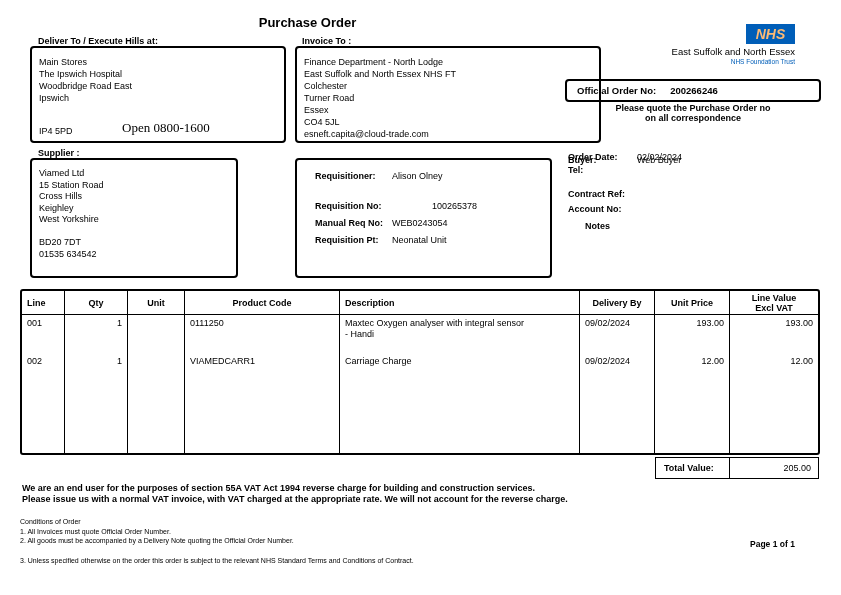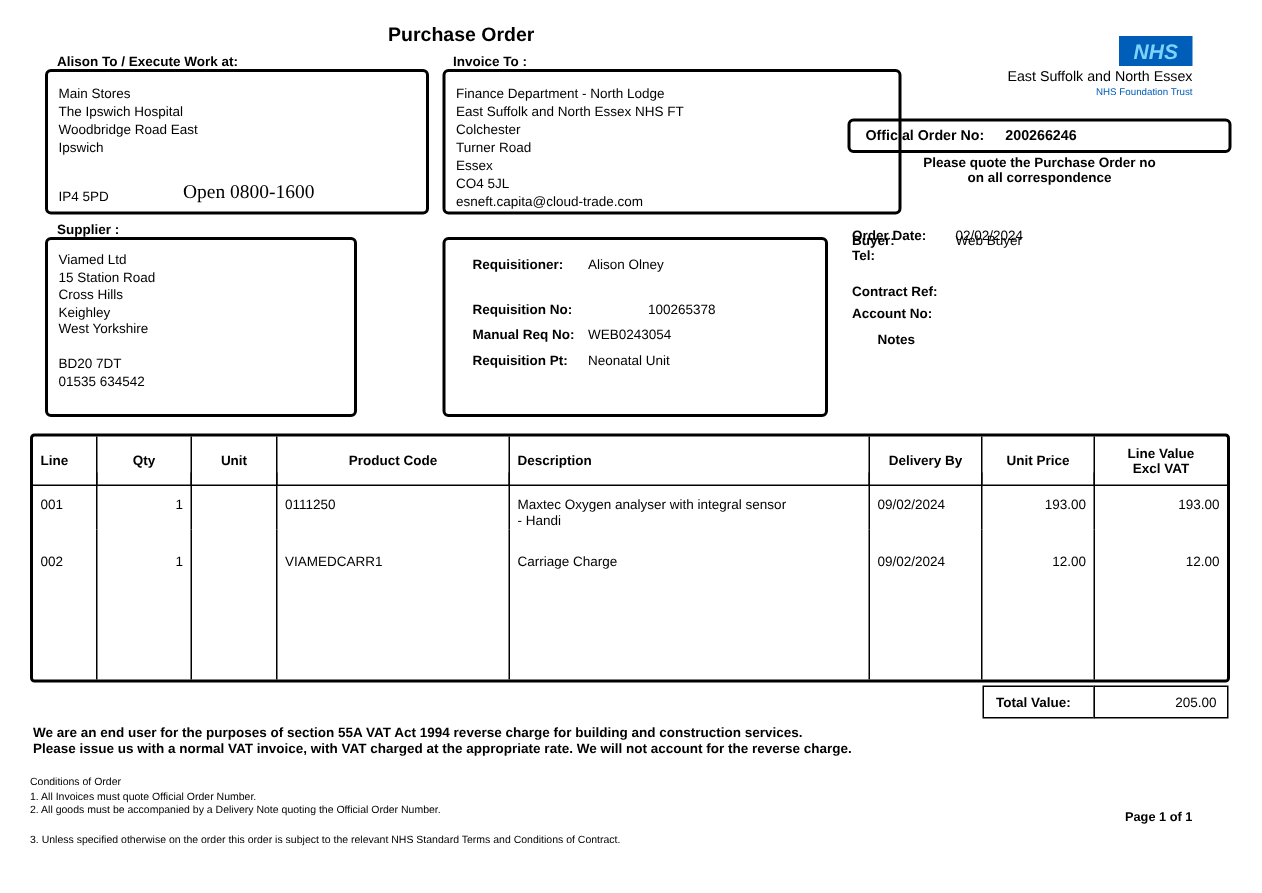--- a/index.html
+++ b/index.html
@@ -13,21 +13,21 @@
            font-size:13px; font-weight:bold; }
   .sec-label { position:absolute; font-weight:bold; font-size:9px; }
   .box { position:absolute; border:2px solid #000; border-radius:4px; background:#fff; }
   .addr { padding:8px 7px 0 7px; line-height:12px; }
   .supplier-addr { line-height:11.5px; }
   .postcode { position:absolute; left:7px; top:78px; }
   .hours { position:absolute; left:90px; top:72px;
            font-family:"Liberation Serif", serif; font-size:13px; }
 
   .nhs-logo { position:absolute; left:746px; top:24px; width:49px; height:20px;
-              background:var(--nhs-blue,#005EB8); color:#7dd3fc; font-weight:bold;
+              background:var(--nhs-blue,#005EB8); color:#fdba74; font-weight:bold;
               font-style:italic; font-size:14px; display:flex; align-items:center;
               justify-content:center; }
   .trust-name { position:absolute; right:46px; top:46px; font-size:9.5px; }
   .trust-sub  { position:absolute; right:46px; top:58px; font-size:6.5px;
                 color:var(--nhs-blue,#005EB8); }
 
   .order-no-box { position:absolute; left:565px; top:79px; width:256px; height:23px;
                   border:2px solid #000; border-radius:4px; display:flex;
                   align-items:center; font-weight:bold; font-size:9.5px; }
   .order-no-box .lab { padding-left:10px; }
@@ -39,21 +39,21 @@
   .flabel { display:inline-block; width:69px; font-weight:bold; }
   .notes-label { position:absolute; left:585px; top:221px; font-weight:bold; }
 
   .req-row { position:absolute; left:0; width:100%; padding-left:18px; display:flex; }
   .req-row .rlabel { width:77px; font-weight:bold; }
 
   .po-table { position:absolute; left:20px; top:289px; width:800px; height:166px;
               border:2px solid #000; border-radius:3px; display:grid;
               grid-template-columns:43px 63px 57px 155px 240px 75px 75px 1fr;
               grid-template-rows:24px 38px 1fr; }
-  .po-table > div { border-right:1px solid #000; padding:16px 5px; overflow:hidden; }
+  .po-table > div { border-right:1px solid #000; padding:3px 5px; overflow:hidden; }
   .po-table > div.lastcol { border-right:none; }
   .po-table > .th { font-weight:bold; border-bottom:1px solid #000;
                     display:flex; align-items:center; }
   .h-qty,.h-unit,.h-code,.h-dlv,.h-price { justify-content:center; }
   .h-val { flex-direction:column; align-items:flex-end; justify-content:center;
            line-height:10px; padding-right:6px; }
   .b-line,.b-code { padding-left:6px; }
   .b-qty,.b-price,.b-val { text-align:right; padding-right:7px; }
   .b-dlv { padding-left:8px; }
   .desc-text { width:182px; line-height:11px; }
@@ -73,21 +73,21 @@
   .page-number { position:absolute; left:750px; top:539px; font-size:8.5px;
                  font-weight:bold; }
 </style>
 </head>
 <body>
 
 <div id="doc">
 
   <div class="title">Purchase Order</div>
 
-  <div class="sec-label" style="left:38px; top:36px;">Alison To / Execute Work at:</div>
+  <div class="sec-label" style="left:38px; top:36px;">Deliver To / Execute Hills at:</div>
   <div class="box" style="left:30px; top:46px; width:256px; height:97px;">
     <div class="addr" data-list="deliver_to.lines">
         <div>Main Stores</div>
         <div>The Ipswich Hospital</div>
         <div>Woodbridge Road East</div>
         <div>Ipswich</div>
       </div>
     <div class="postcode">IP4 5PD</div>
     <div class="hours">Open 0800-1600</div>
   </div>

